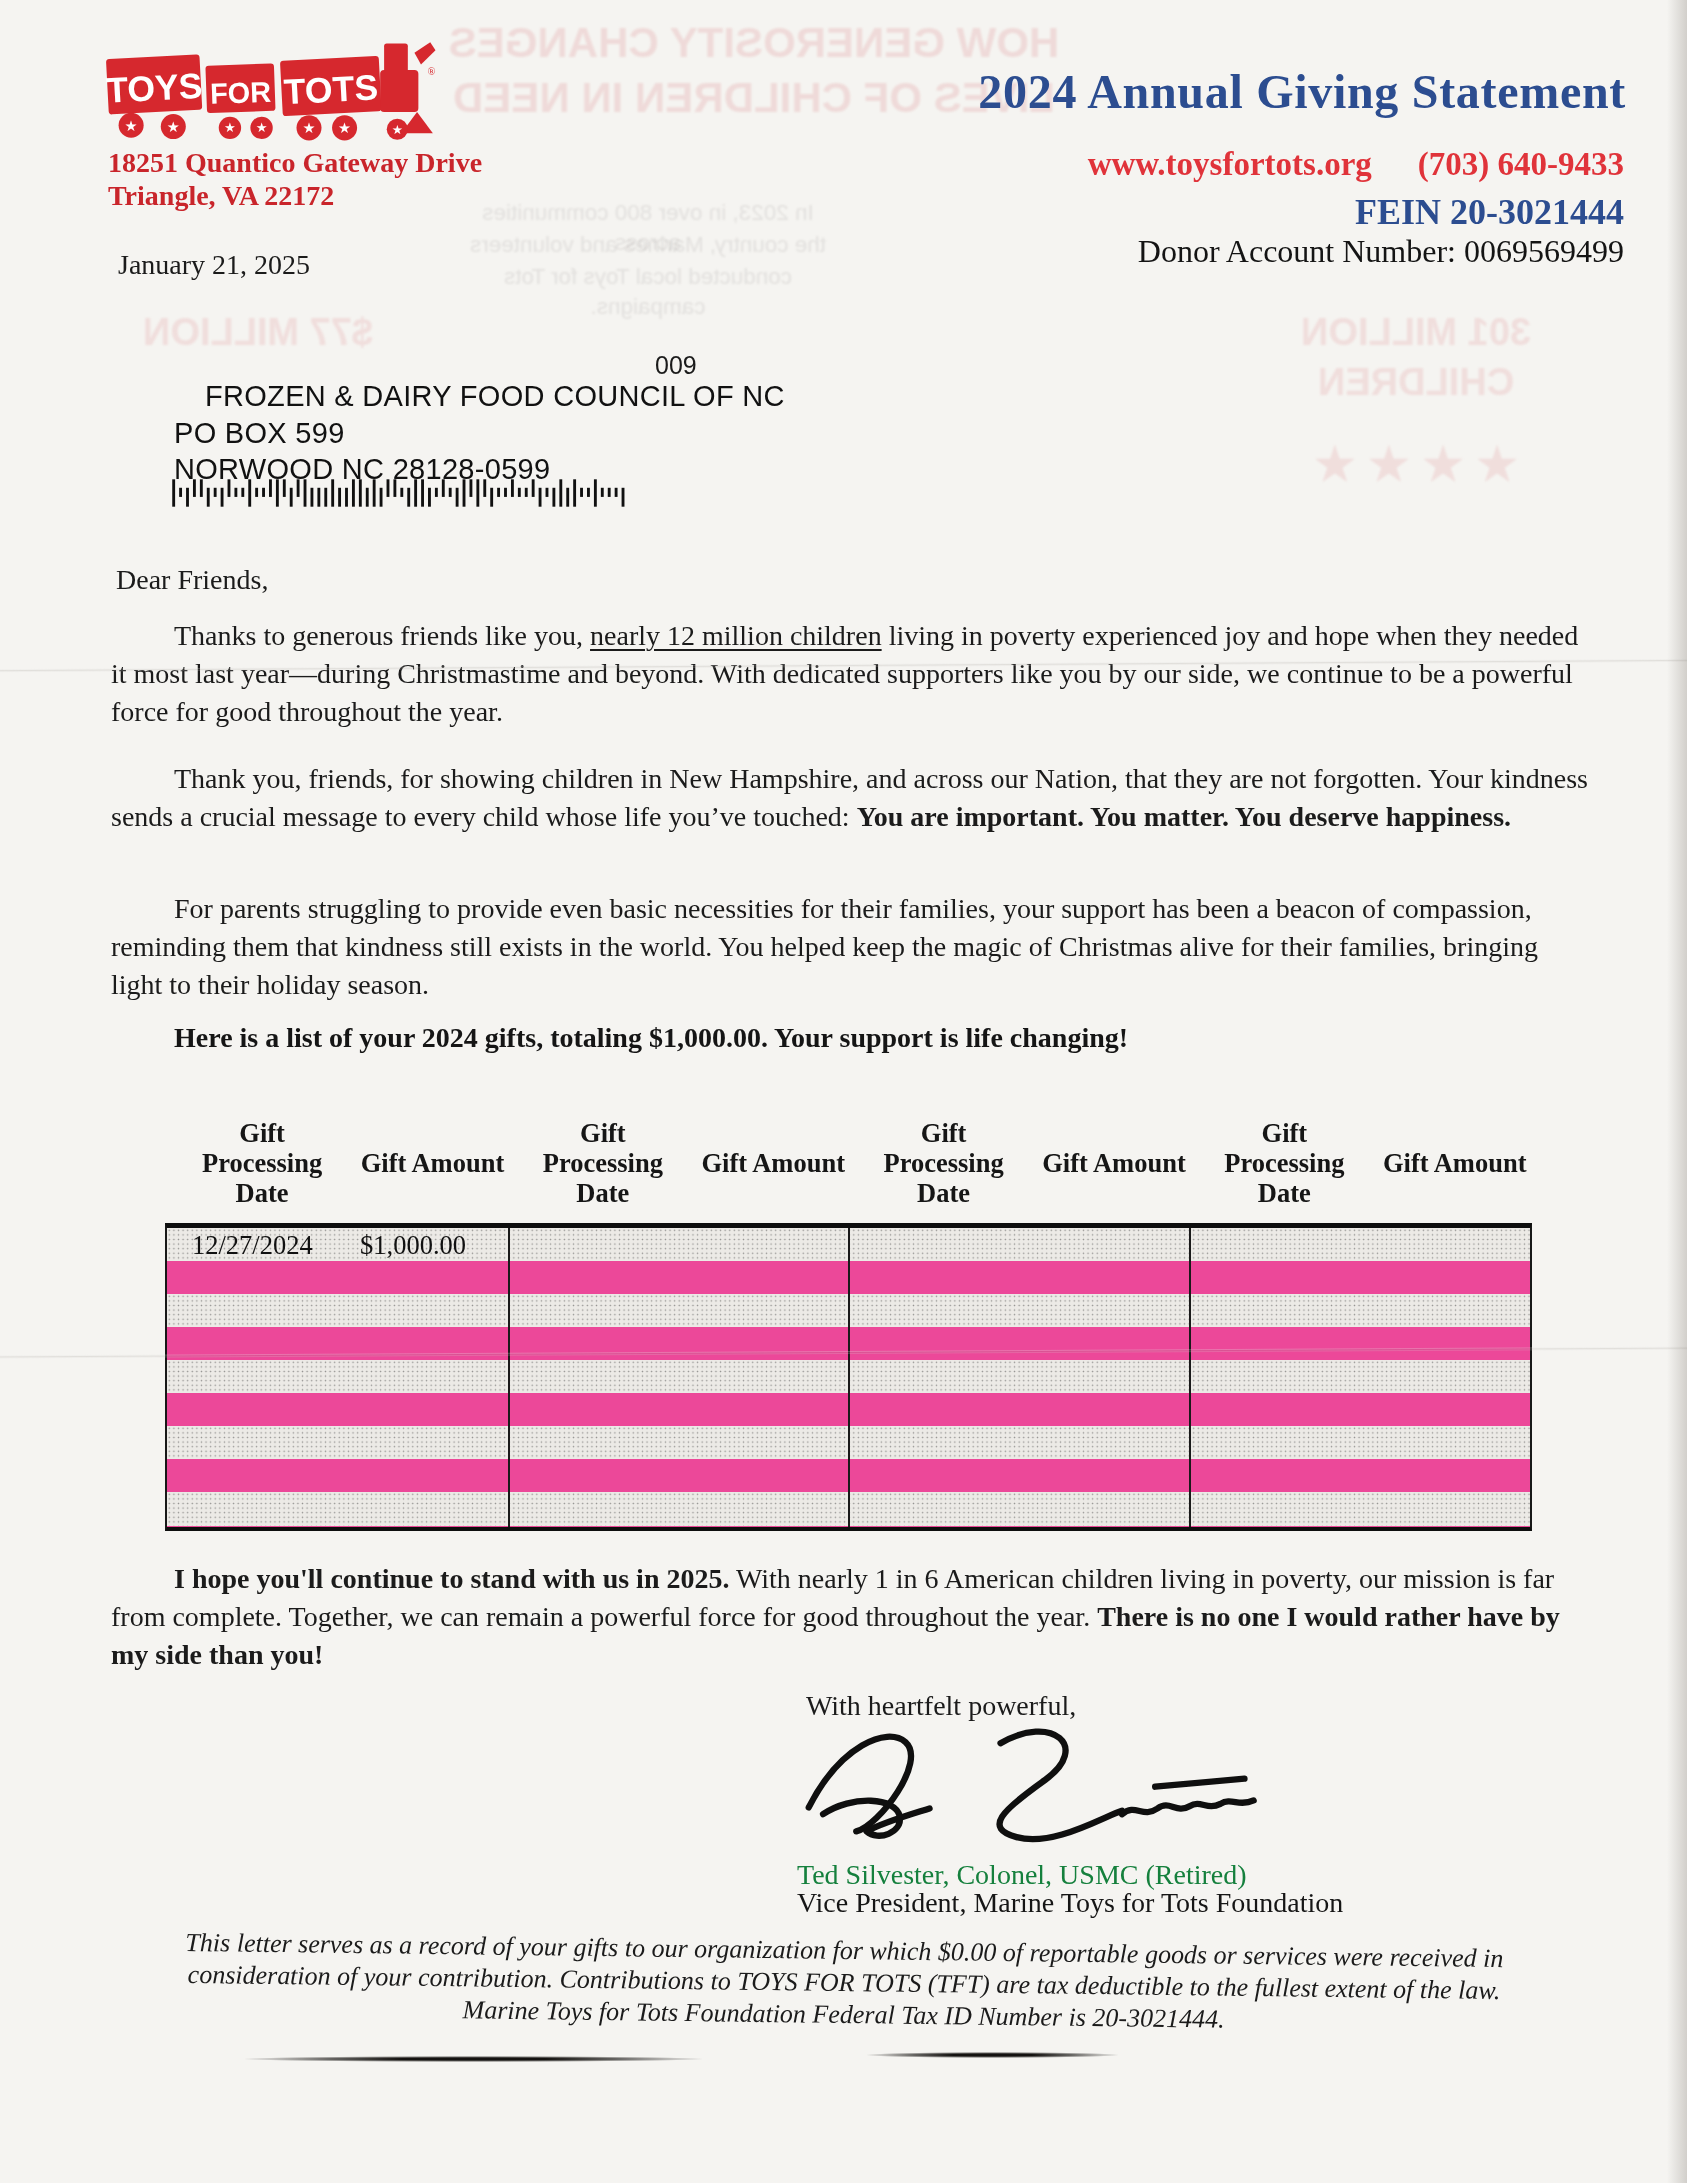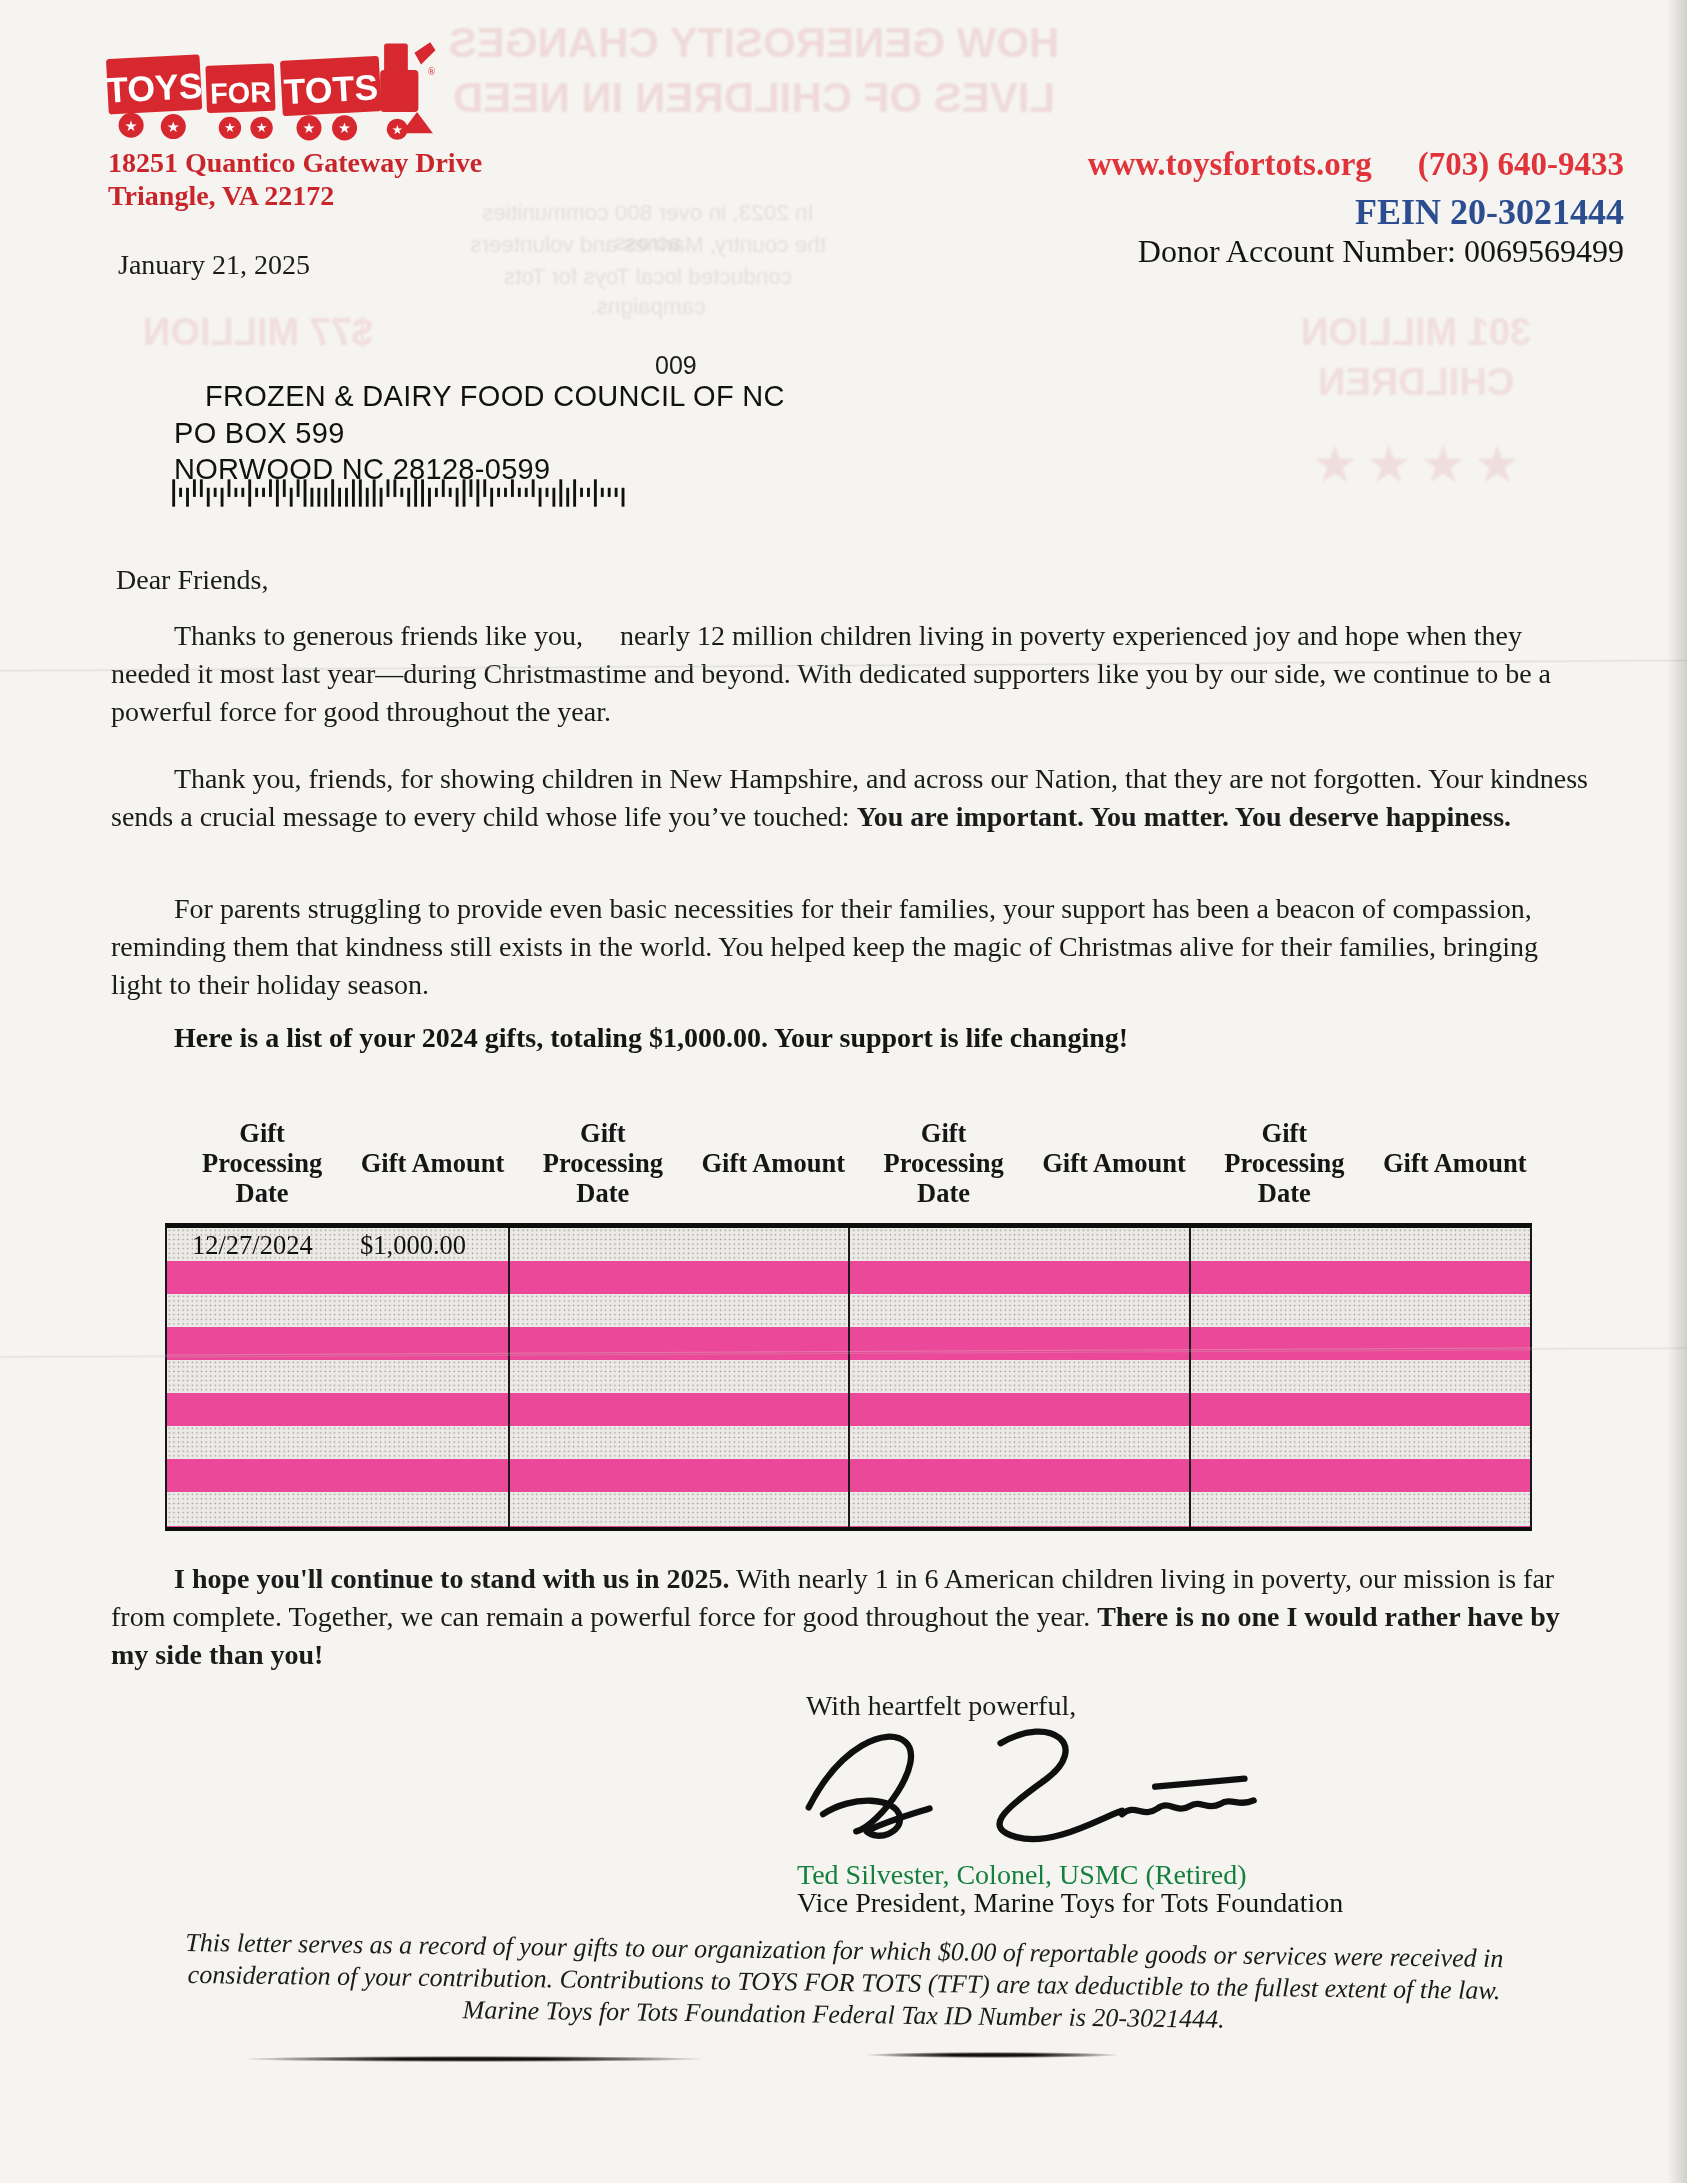--- a/index.html
+++ b/index.html
@@ -4,21 +4,21 @@
 <style>
   html,body{margin:0;padding:0;width:1687px;height:2183px;overflow:hidden;}
   body{background:#e8e6e2;font-family:"Liberation Serif", serif;}
   .page{position:absolute;left:0;top:0;width:1687px;height:2183px;background:#f5f4f1;}
   .abs{position:absolute;}
   .sans{font-family:"Liberation Sans", sans-serif;}
   .red{color:#c9252b;}
   .blue{color:#2c4d90;}
   .b{font-weight:bold;}
   .body-text{font-size:28px;line-height:38px;color:#1b1b1b;width:1479px;text-indent:63px;}
-  .u{text-decoration-thickness:2px;text-underline-offset:4px;margin-left:30px;}
+  .u{text-decoration:underline;text-decoration-thickness:2px;text-underline-offset:4px;}
   
   .tbl-headers{left:165px;top:1118px;width:1363px;display:flex;font-size:26.5px;line-height:30px;font-weight:bold;color:#161616;}
   .hdr-group{width:341px;display:flex;}
   .hdr-date{width:57%;text-align:center;}
   .hdr-amt{width:43%;text-align:center;padding-top:30px;}
   .gift-table{left:165px;top:1223px;width:1363px;height:299px;border-top:5.3px solid #0e0e0e;border-bottom:4px solid #0e0e0e;border-left:2px solid #181818;border-right:2px solid #181818;box-sizing:content-box;background:#ec4899;}
   .stripe{height:33px;}
   .stripe.g{background-color:#eceae6;background-image:radial-gradient(rgba(75,75,75,.55) 0.7px, transparent 1px);background-size:4.6px 4.6px;}
   .vline{position:absolute;top:0;bottom:0;width:2px;background:#1a1a1a;}
   .gift-cell{position:absolute;top:0;height:33px;font-size:26.5px;line-height:34px;color:#111;}
@@ -96,20 +96,21 @@
           <circle r="16" fill="#d6282e"></circle>
           <text y="7" text-anchor="middle" font-size="19" fill="#fff">★</text>
         </g>
     </g>
     <text x="498" y="64" font-size="16" fill="#d6282e">®</text>
   </svg>
 
   <div class="abs red b" style="left:108px;top:147px;font-size:28px;">18251 Quantico Gateway Drive</div>
   <div class="abs red b" style="left:108px;top:180px;font-size:28px;">Triangle, VA 22172</div>
 
+  <div class="abs blue b" style="right:61px;top:64px;font-size:48px;letter-spacing:0.7px;">2024 Annual Giving Statement</div>
   <div class="abs" style="right:63px;top:140px;font-size:33px;font-weight:bold;color:#e0333a;margin-top:6px;">
     <span>www.toysfortots.org</span><span style="display:inline-block;width:46px;"></span><span>(703) 640-9433</span>
   </div>
   <div class="abs blue b" style="right:63px;top:191px;font-size:36px;">FEIN 20-3021444</div>
   <div class="abs" style="right:63px;top:233px;font-size:32px;color:#141414;">Donor Account Number: 0069569499</div>
 
   <div class="abs" style="left:118px;top:230px;font-size:28px;color:#1b1b1b;margin-top:19px;">January 21, 2025</div>
 
   <div class="abs sans" style="left:655px;top:351px;font-size:25px;color:#1b1b1b;">009</div>
   <div class="abs sans" style="left:174px;top:380px;font-size:29px;letter-spacing:0.3px;color:#111;margin-left:31px;">FROZEN &amp; DAIRY FOOD COUNCIL OF NC</div>

